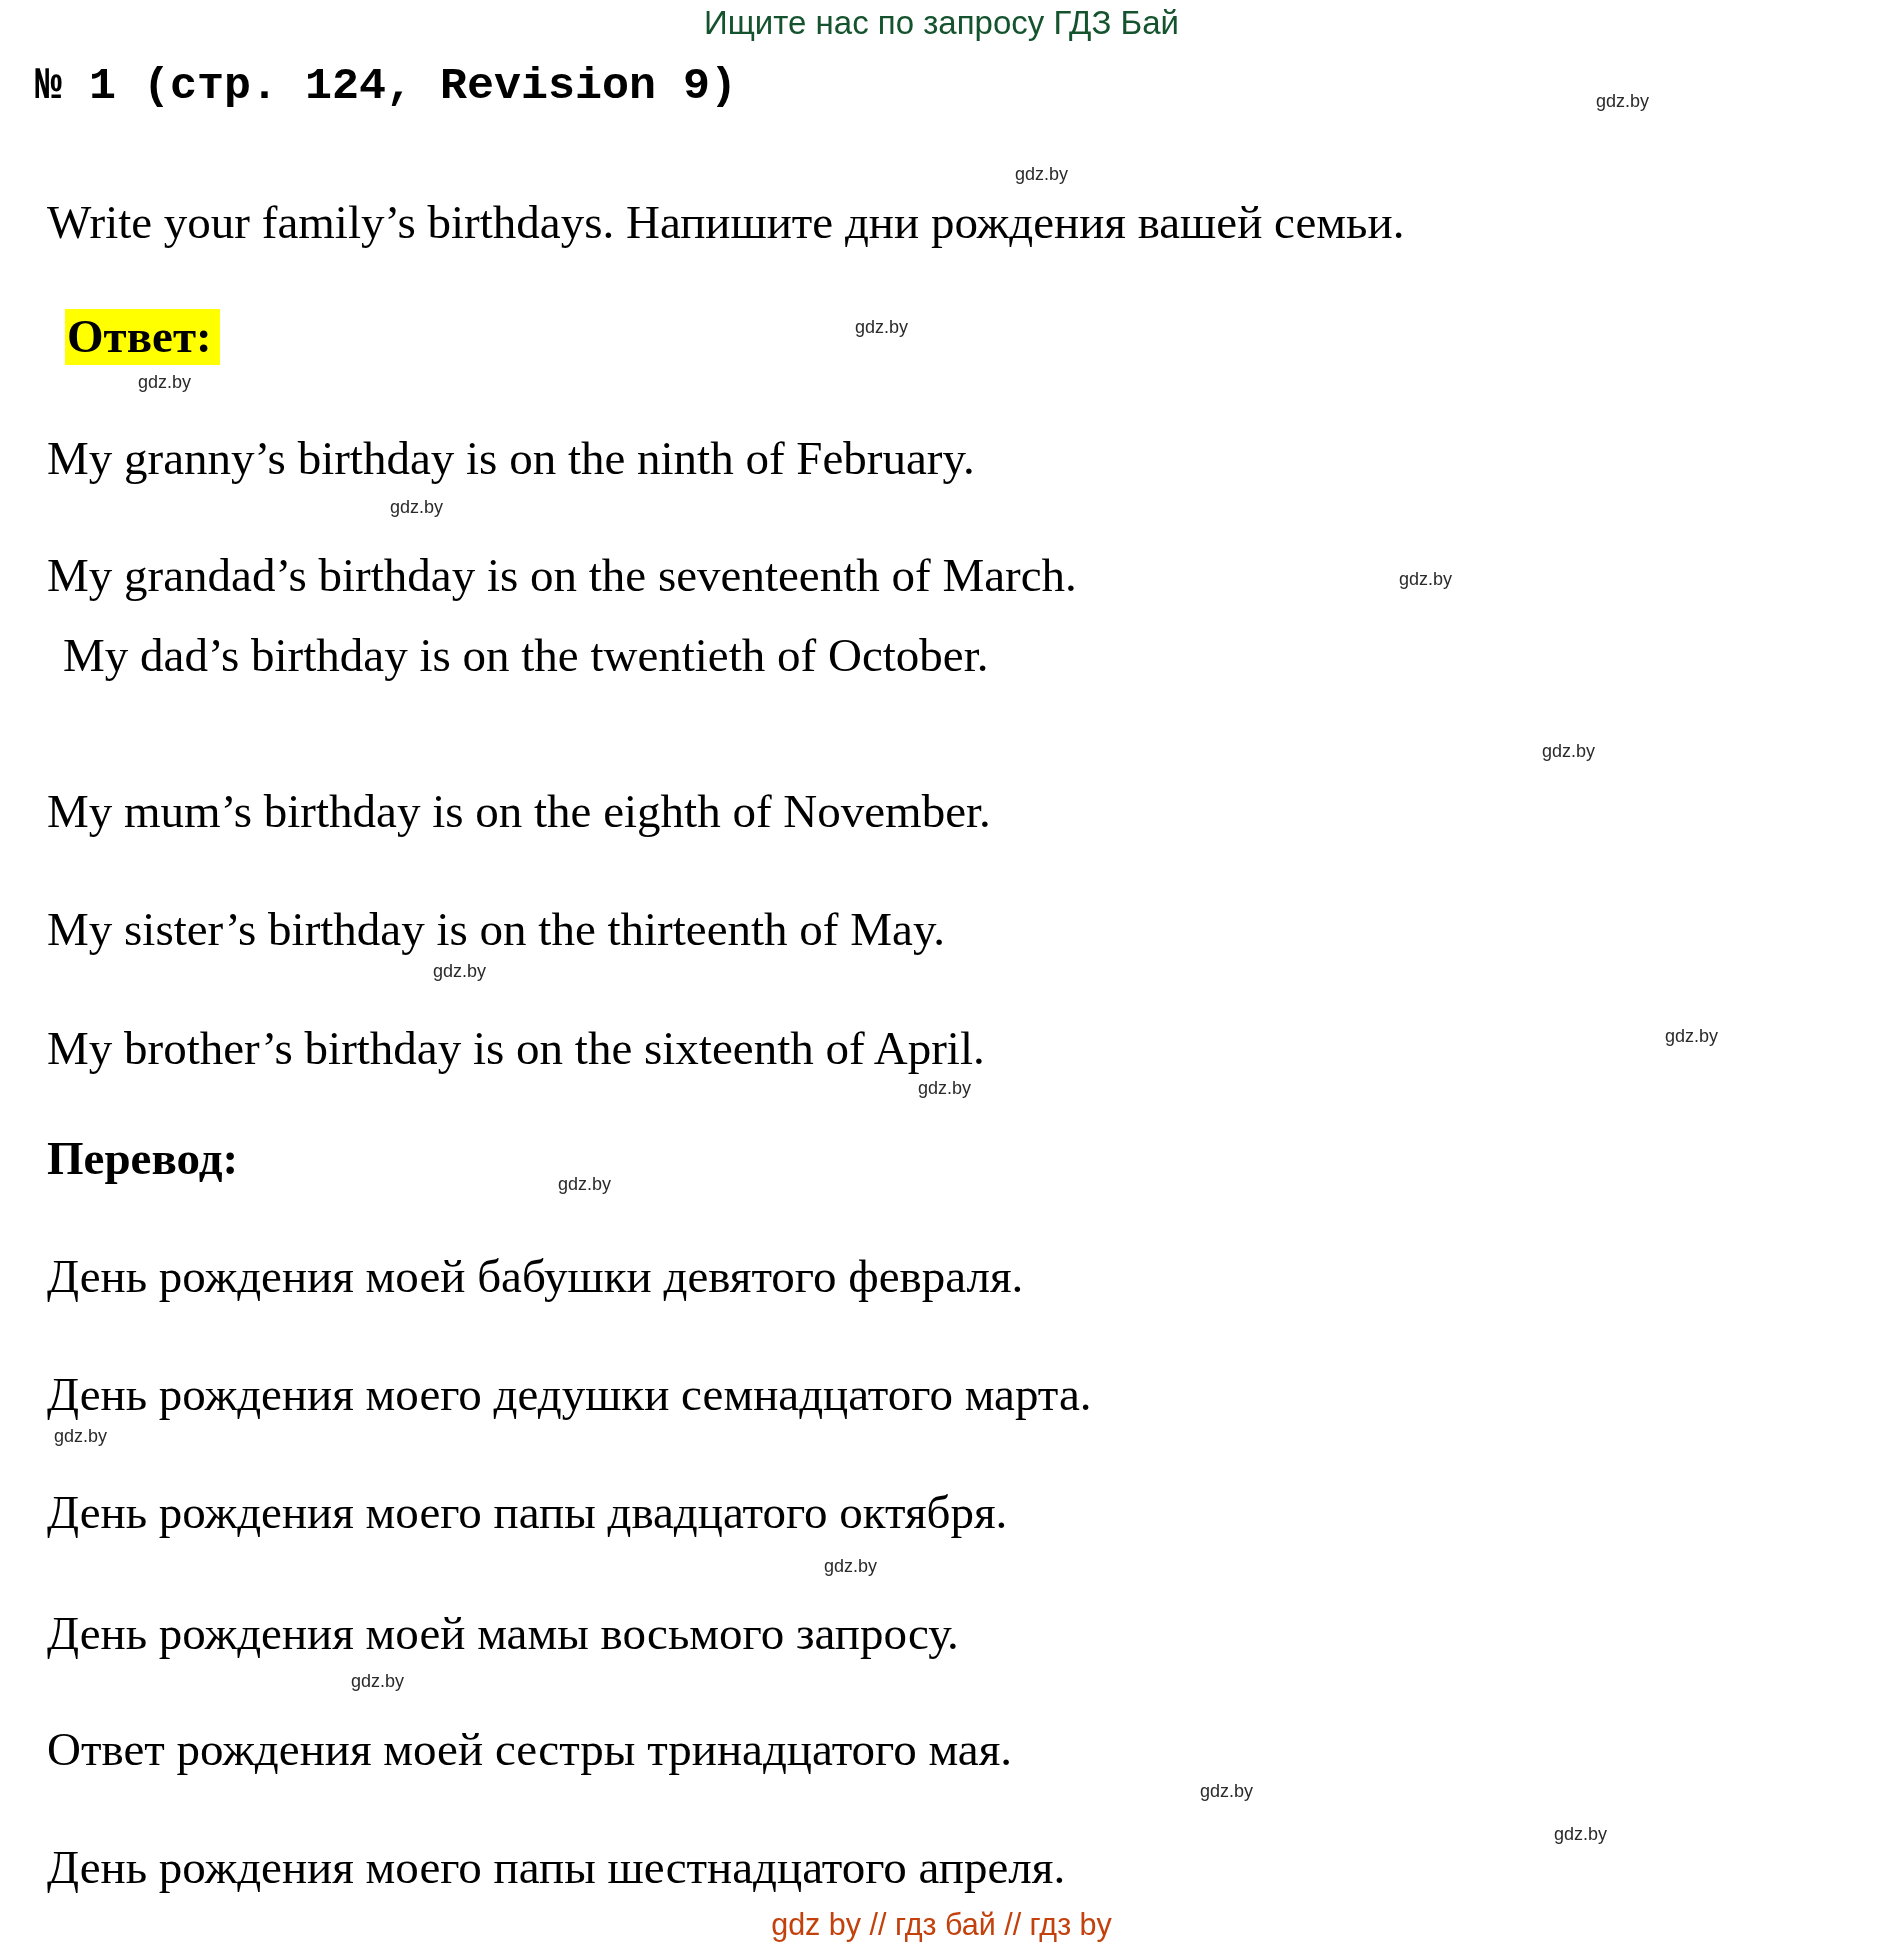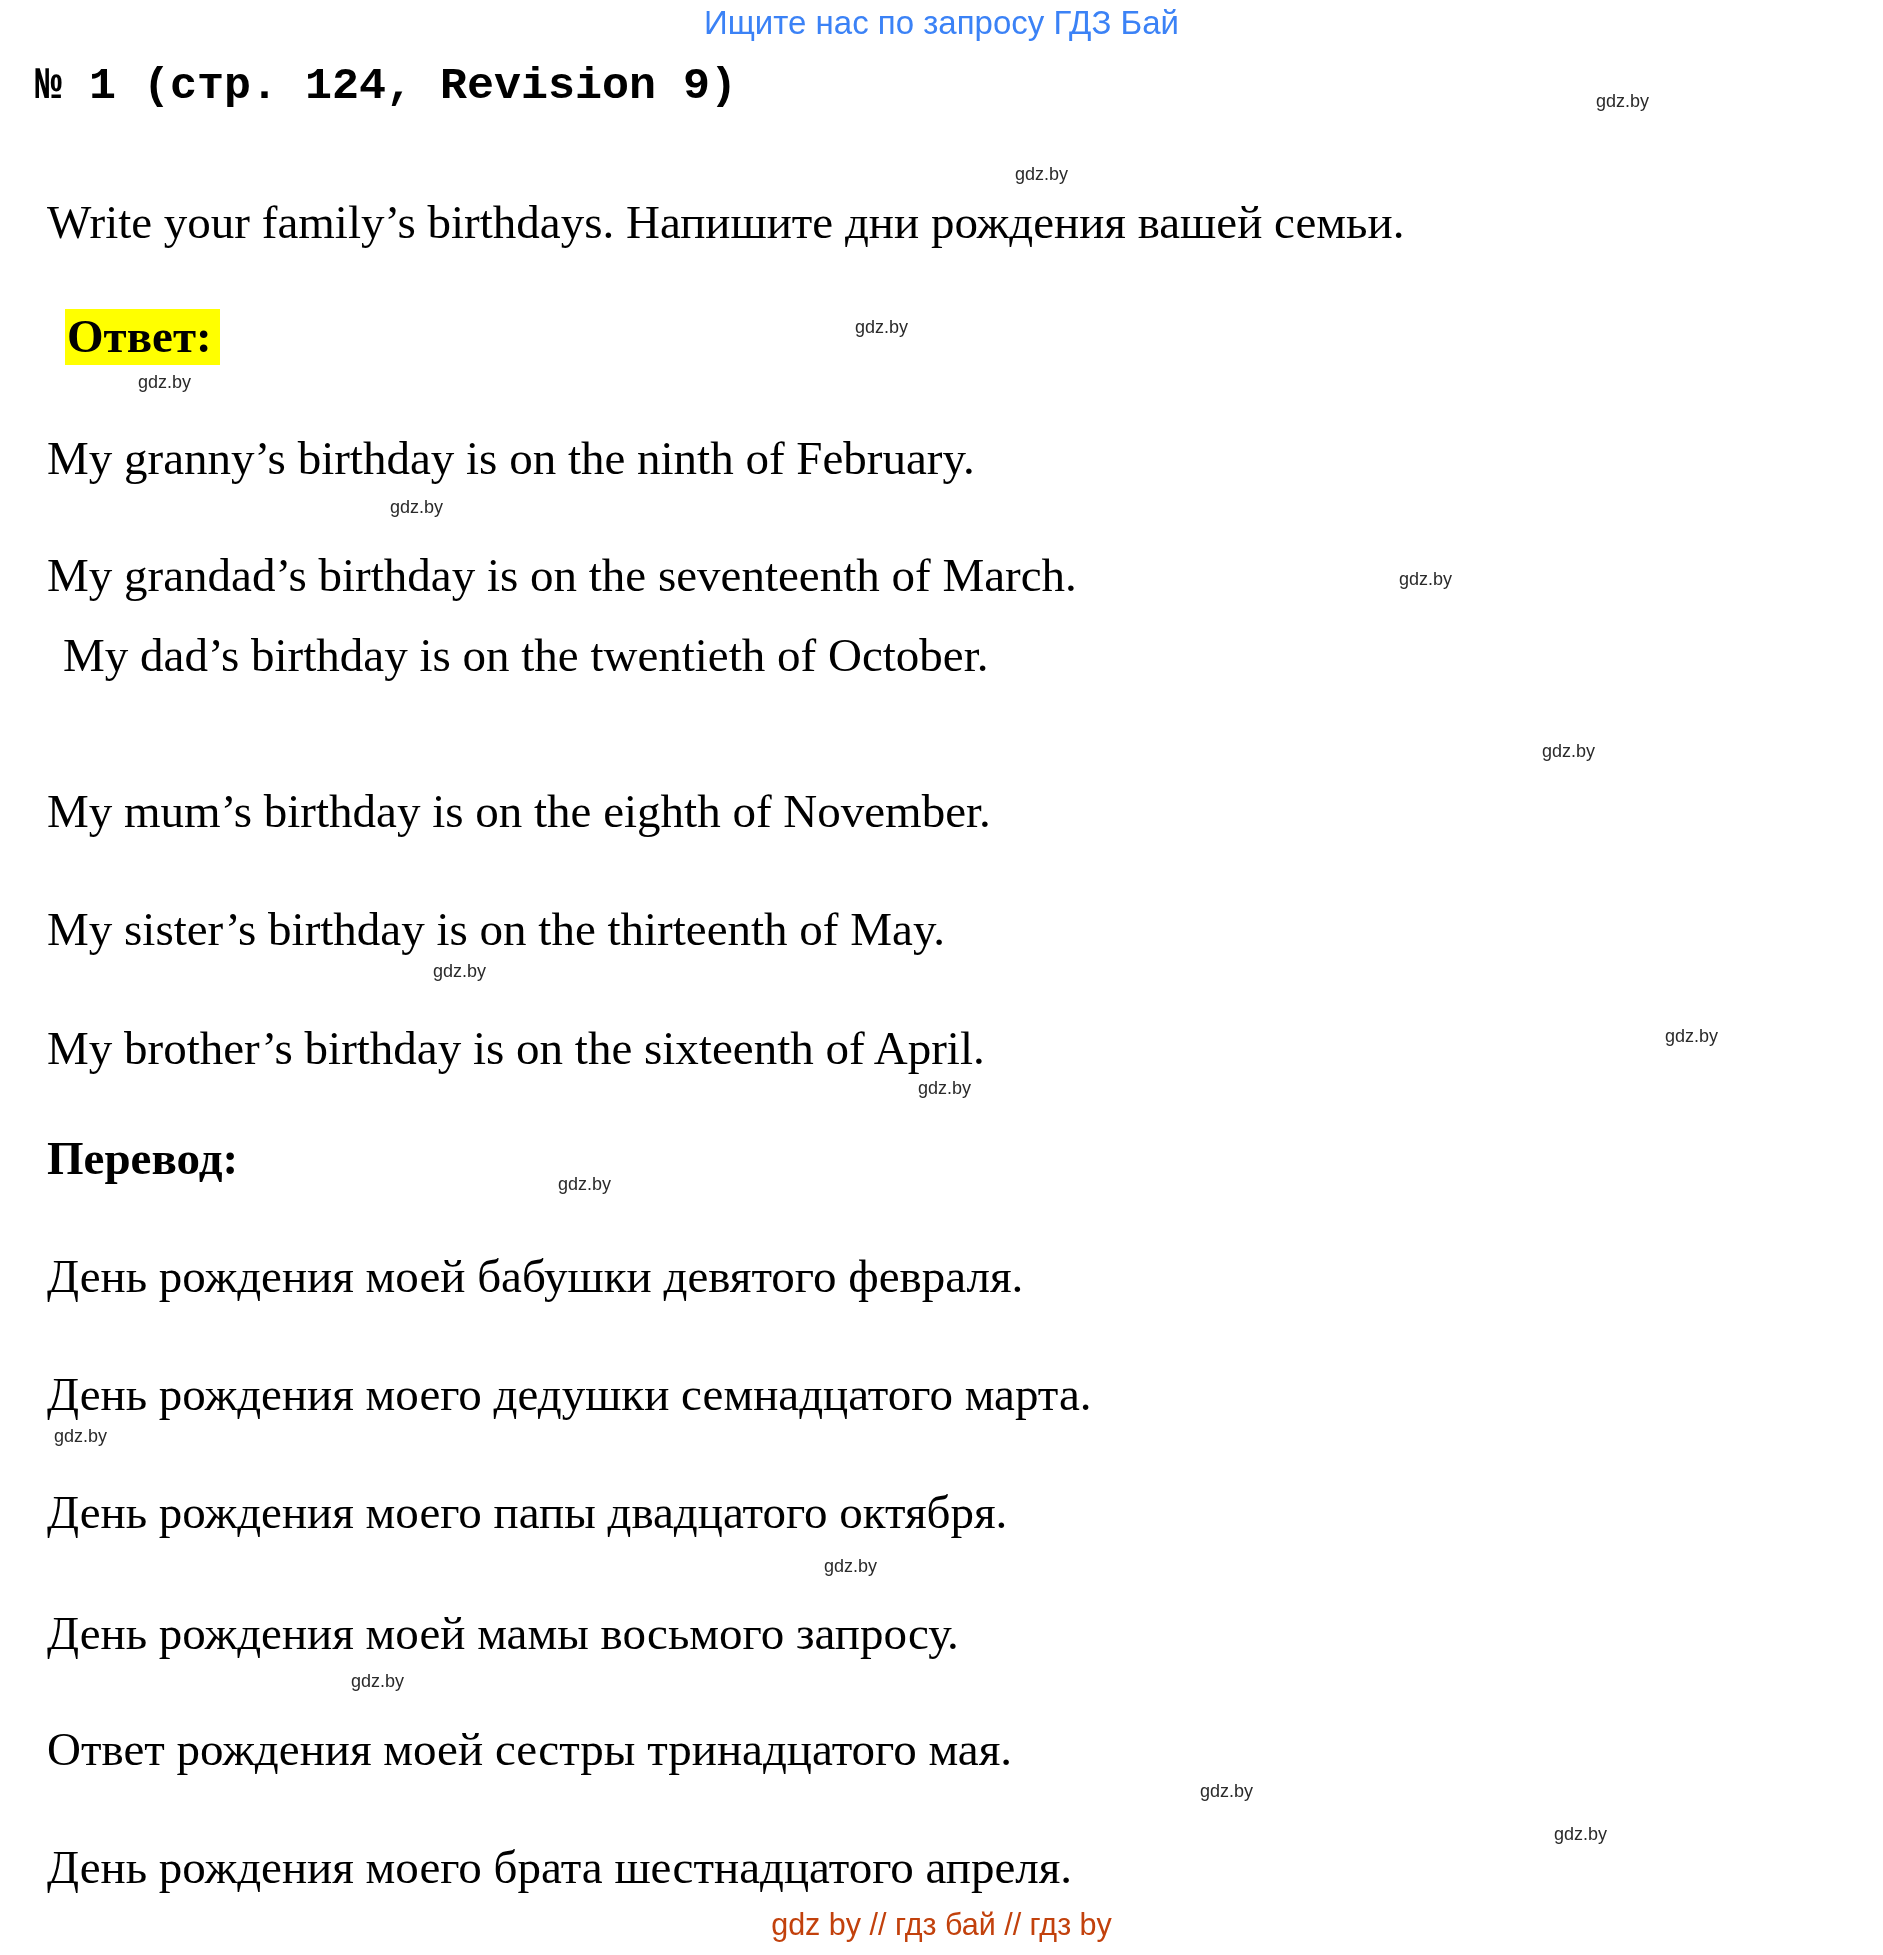--- a/index.html
+++ b/index.html
@@ -13,21 +13,21 @@
     color: #000000;
   }
   .banner {
     position: absolute;
     top: 3.9px;
     left: 0;
     width: 100%;
     text-align: center;
     font-family: "Liberation Sans", sans-serif;
     font-size: 33px;
-    color: #3b82f6;
+    color: #14532d;
     white-space: nowrap;
   }
   .title {
     position: absolute;
     top: 61px;
     left: 35px;
     font-size: 45px;
     font-weight: bold;
     white-space: nowrap;
     font-family: Liberation Mono, monospace;
@@ -103,18 +103,18 @@
   <div class="line" style="top:902px;">My sister’s birthday is on the thirteenth of May.</div>
   <div class="line" style="top:1021px;">My brother’s birthday is on the sixteenth of April.</div>
 
   <div class="line bold" style="top:1131px;">Перевод:</div>
 
   <div class="line" style="top:1249px;">День рождения моей бабушки девятого февраля.</div>
   <div class="line" style="top:1367px;">День рождения моего дедушки семнадцатого марта.</div>
   <div class="line" style="top:1485px;">День рождения моего папы двадцатого октября.</div>
   <div class="line" style="top:1606px;">День рождения моей мамы восьмого запросу.</div>
   <div class="line" style="top:1722px;">Ответ рождения моей сестры тринадцатого мая.</div>
-  <div class="line" style="top:1840px;">День рождения моего брата шестнадцатого апреля.</div>
+  <div class="line" style="top:1840px;">День рождения моего папы шестнадцатого апреля.</div>
 
   <div class="footer">gdz by  //  гдз бай  //  гдз by</div>
 
 </div>
 
 
 </body></html>

